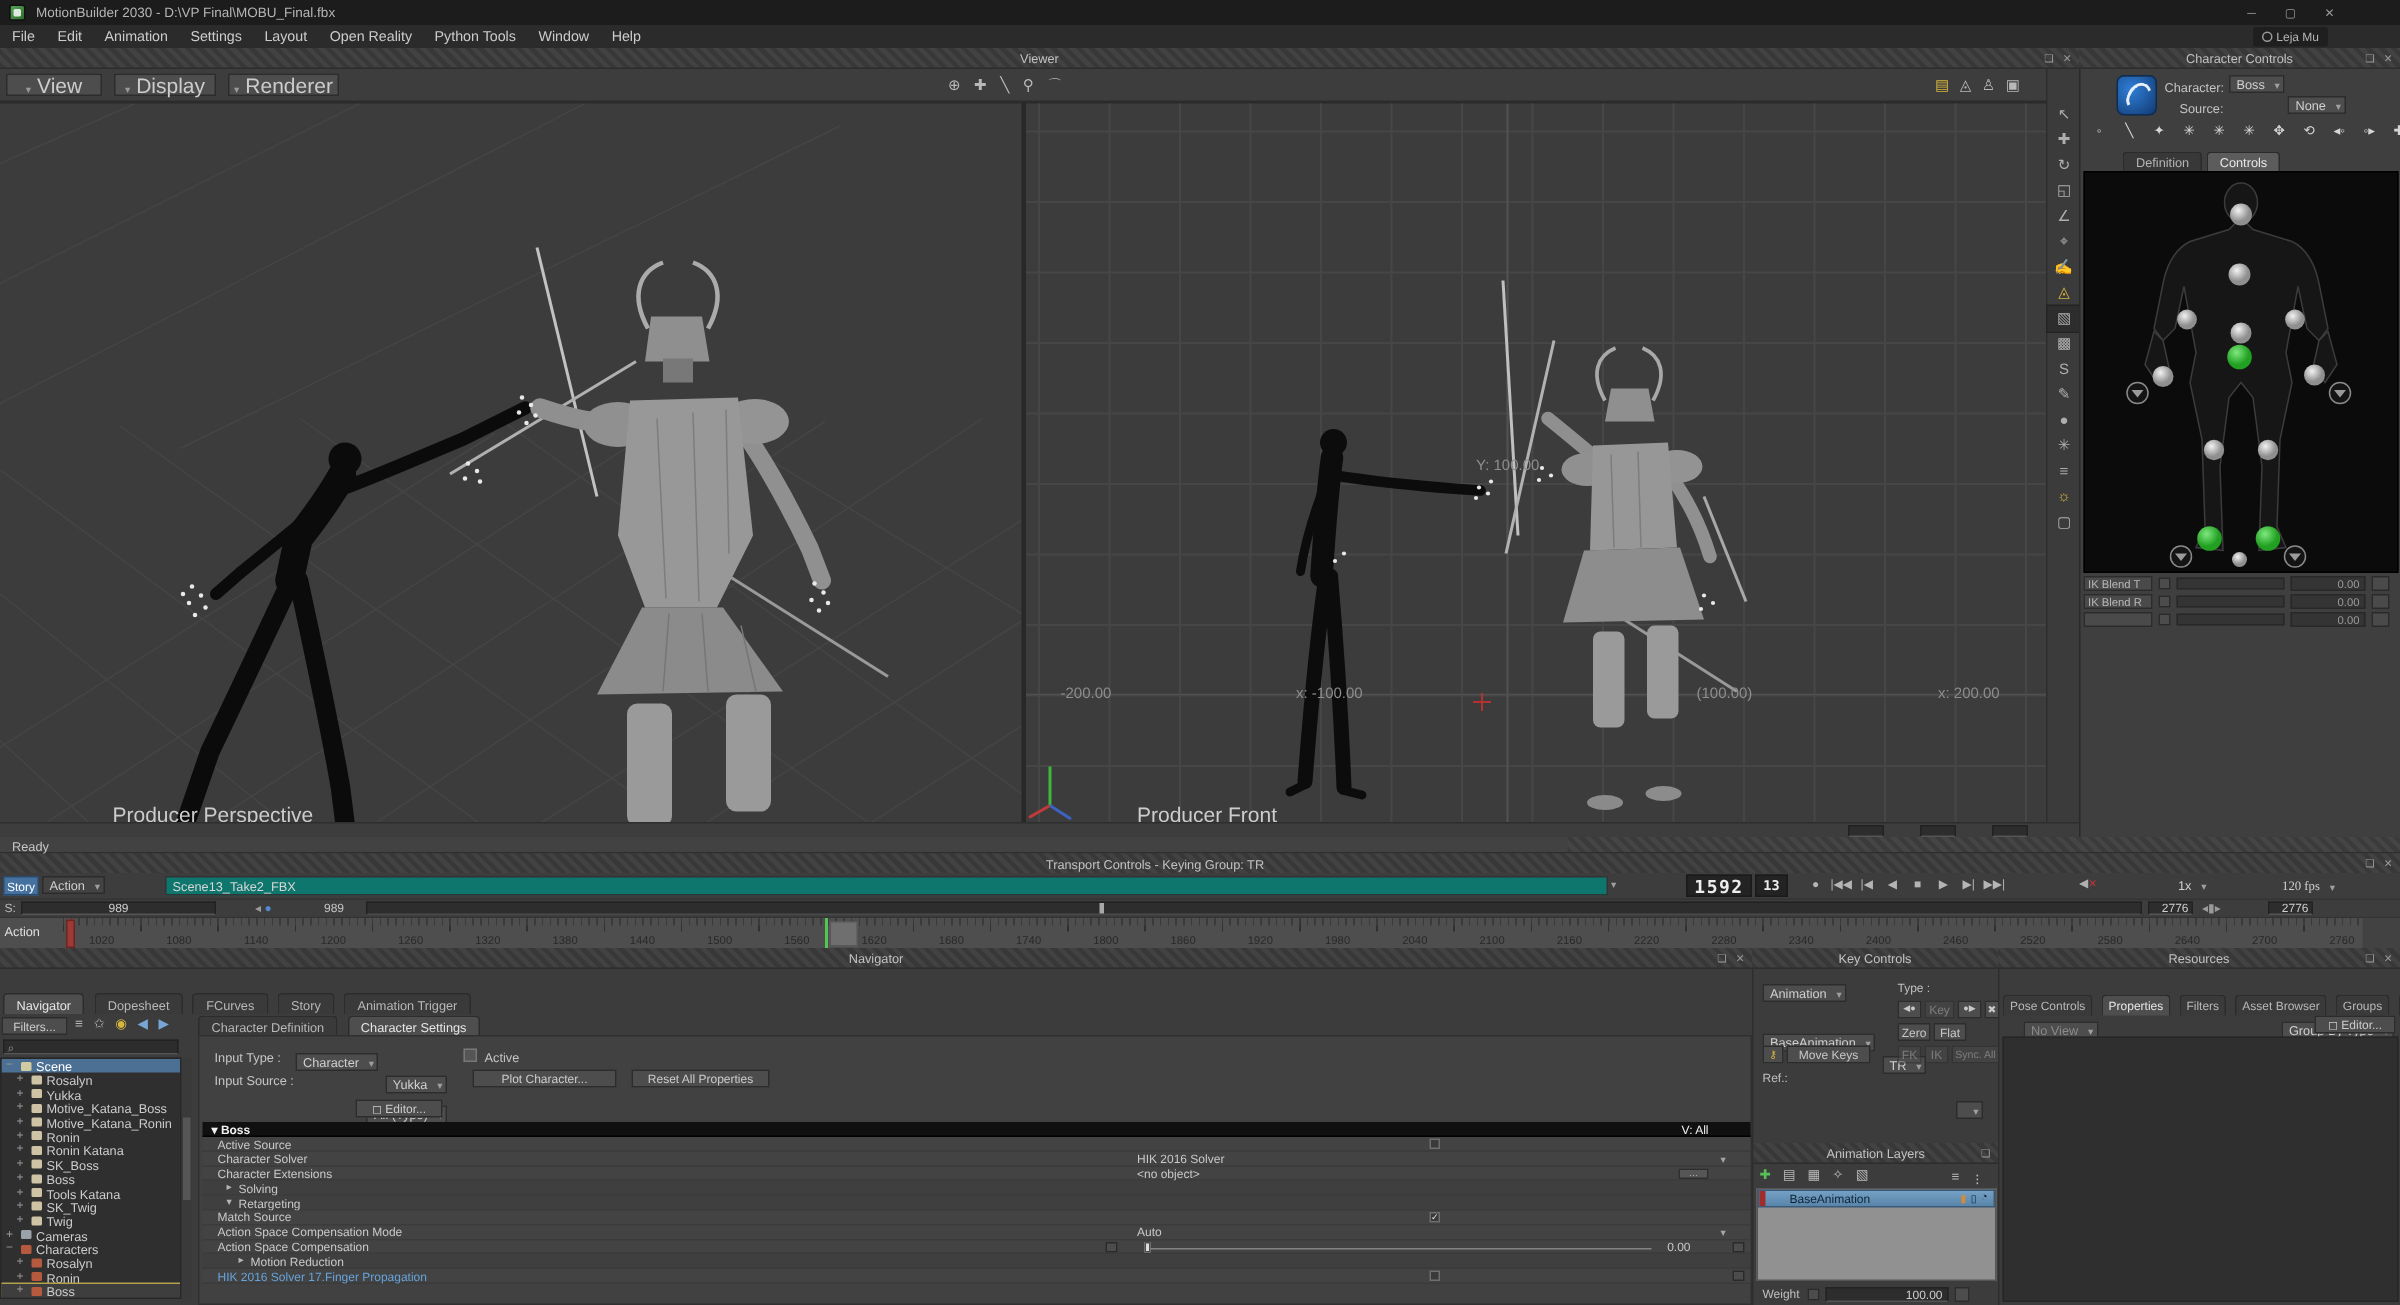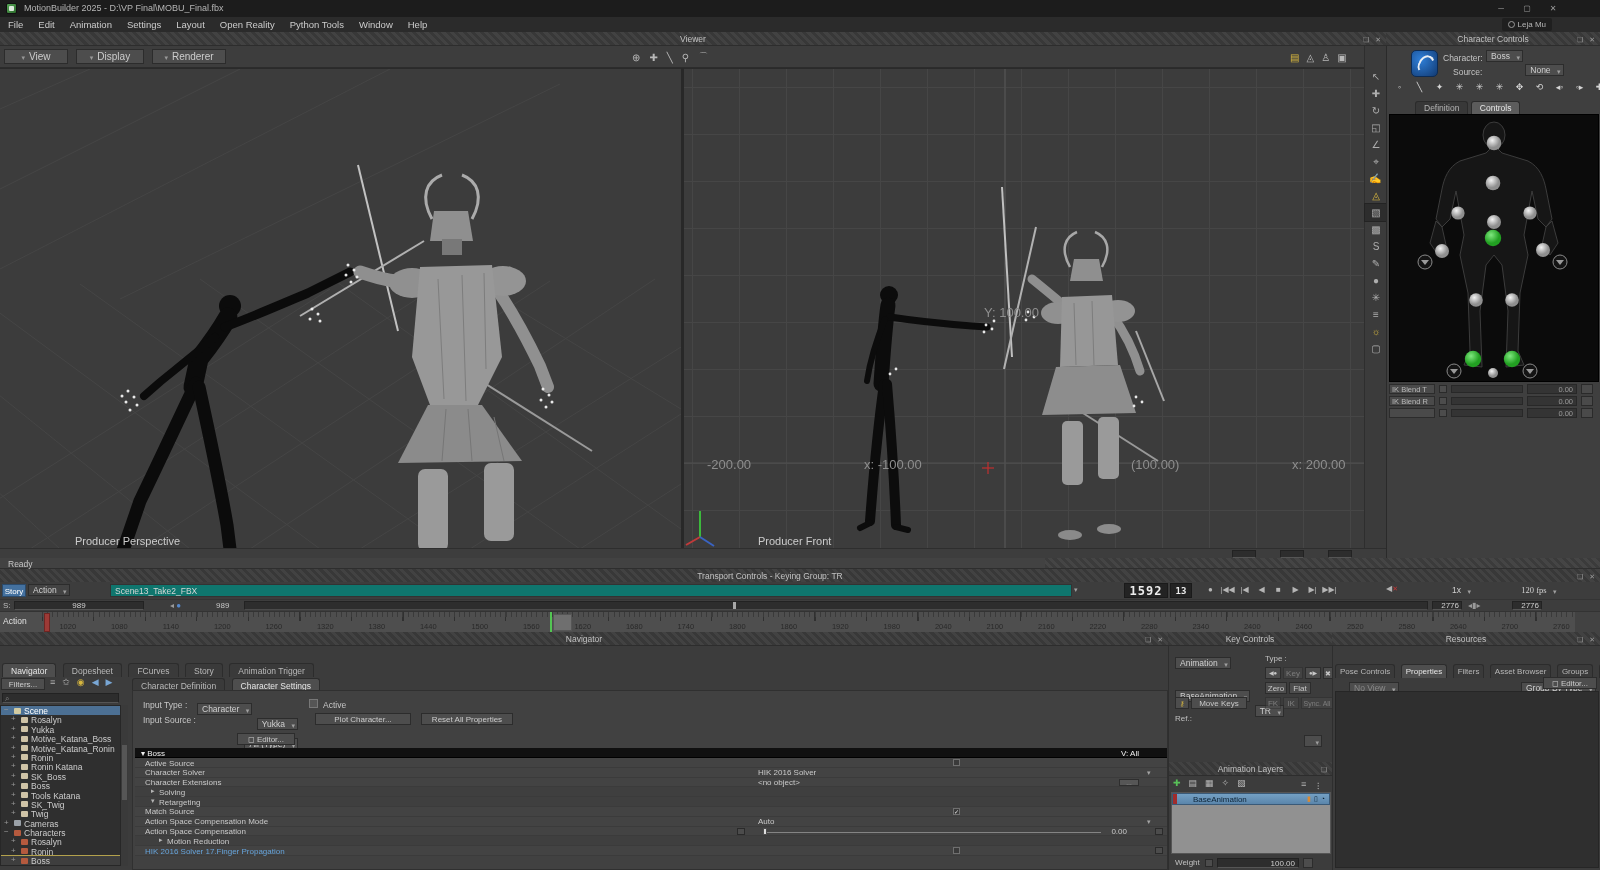--- a/index.html
+++ b/index.html
@@ -14,35 +14,35 @@
   .winbtns{right:34px;top:0;display:flex;}
   .winbtn{width:26px;height:17px;text-align:center;line-height:17px;font-size:8px;color:#9a9a9a;}
   .menubar{left:0;top:17px;width:1600px;height:15px;background:#2b2b2b;display:flex;align-items:center;gap:15px;padding-left:8px;font-size:9.5px;color:#cccccc;}
   .user-chip{position:absolute;right:48px;top:1px;height:13px;background:#1f1f1f;border-radius:2px;display:flex;align-items:center;gap:3px;padding:0 6px;font-size:8px;color:#b5b5b5;}
   .user-ic{width:7px;height:7px;border:1px solid #999;border-radius:50%;position:relative;}
   
   .ptitle{height:14px;background:repeating-linear-gradient(45deg,#383838 0 3px,#424242 3px 6px);font-size:8.5px;color:#c2c2c2;text-align:center;line-height:14px;border-bottom:1px solid #2d2d2d;}
   .ptitle .pticons{position:absolute;right:3px;top:1px;font-size:7px;color:#9a9a9a;letter-spacing:2px;}
   
   .toolrow{left:0;top:46px;width:1386px;height:22px;background:#3d3d3d;border-bottom:1px solid #2c2c2c;}
-  .btn{display:inline-block;background:#4d4d4d;border:1px solid #2c2c2c;color:#cccccc;font-size:10px;text-align:center;}
+  .btn{display:inline-block;background:#4d4d4d;border:1px solid #2c2c2c;color:#cccccc;font-size:14px;text-align:center;}
   .btn.dd::before{content:"▾";color:#999;margin-right:4px;font-size:7px;}
   .drop{background:#4d4d4d;border:1px solid #2c2c2c;color:#d0d0d0;font-size:8.5px;position:relative;padding:0 12px 0 4px;overflow:hidden;white-space:nowrap;}
   .drop::after{content:"▾";position:absolute;right:2px;top:1px;font-size:7px;color:#9f9f9f;}
   .sunken{background:#2d2d2d;border:1px solid #222;border-bottom-color:#555;color:#cfcfcf;}
   .glyphrow{display:flex;gap:9px;font-size:10px;color:#b8b8b8;align-items:center;}
   .yellow{color:#d6b63f !important;}
   .blue{color:#78a6d4 !important;}
   .green{color:#58c058 !important;}
   .orange{color:#d88a35 !important;}
   
   .vp{background:#3c3c3c;border-top:1px solid #2a2a2a;}
-  .vp-label{position:absolute;font-size:11px;color:#cccccc;padding-left:35px;}
+  .vp-label{position:absolute;font-size:14px;color:#cccccc;padding-left:35px;}
   .vp-front-grid{position:absolute;inset:0;background-image:linear-gradient(#464646 1px,transparent 1px),linear-gradient(90deg,#464646 1px,transparent 1px);background-size:47px 47px;background-position:8px 18px;}
-  .ann{position:absolute;font-size:13px;color:#8e8e8e;}
+  .ann{position:absolute;font-size:10px;color:#8e8e8e;}
   .ann:nth-of-type(1){left:23px;top:388px;}
   .ann:nth-of-type(2){left:180px;top:388px;}
   .ann:nth-of-type(3){left:300px;top:236px;}
   .ann:nth-of-type(4){left:447px;top:388px;}
   .ann:nth-of-type(5){left:608px;top:388px;}
   .rstrip{left:1364px;top:46px;width:22px;height:586px;background:#3b3b3b;border-left:1px solid #2e2e2e;}
   .rtool{width:22px;height:17px;text-align:center;font-size:10px;color:#aeaeae;line-height:17px;}
   .rtool.pressed{background:#2d2d2d;outline:1px solid #232323;}
   
   .readybar{left:0;top:558px;width:1600px;height:11px;background:#424242;font-size:8.5px;border-bottom:1px solid #2e2e2e;}
@@ -128,21 +128,21 @@
   .ikb{position:absolute;left:194px;top:0;width:12px;height:10px;background:#4a4a4a;border:1px solid #2a2a2a;}
   .hbar{position:absolute;height:14px;}
 </style>
 </head>
 <body>
 
 <div id="root">
 
   <div class="abs titlebar">
     <div class="abs appicon"></div>
-    <span class="abs wtitle">MotionBuilder 2025 - D:\VP Final\MOBU_Final.fbx</span>
+    <span class="abs wtitle">MotionBuilder 2030 - D:\VP Final\MOBU_Final.fbx</span>
     <div class="abs winbtns">
       <span class="winbtn">─</span>
       <span class="winbtn">▢</span>
       <span class="winbtn">✕</span>
     </div>
   </div>
 
   <div class="abs menubar">
 
       <span class="menu-item">File</span>
@@ -829,21 +829,21 @@
       <span class="abs" style="left:10px;top:24px;width:56px;font-size:8.5px;color:#c6c6c6;">Input Source :</span>
       <span class="abs drop" style="left:64px;top:22px;width:110px;height:12px;line-height:11px;">Yukka</span>
       <span class="abs btn" style="left:182px;top:22px;width:96px;height:12px;line-height:11px;font-size:8px;">Plot Character...</span>
       <span class="abs btn" style="left:288px;top:22px;width:92px;height:12px;line-height:11px;font-size:8px;">Reset All Properties</span>
       <span class="abs drop" style="left:6px;top:42px;width:78px;height:12px;line-height:11px;">All (Type)</span>
       <span class="abs yellow" style="left:90px;top:43px;font-size:8px;"></span>
       <span class="abs btn" style="left:104px;top:42px;width:58px;height:12px;line-height:11px;font-size:8px;"><span>◻</span> <span>Editor...</span></span>
       
       <div class="abs" style="left:2px;top:57px;width:1032px;">
         <div style="position:relative;height:10px;background:#101010;border-bottom:1px solid #000;font-size:8px;color:#f0f0f0;">
-          <span style="position:absolute;left:6px;top:0.5px;font-weight:normal;">▾ <span>Boss</span></span>
+          <span style="position:absolute;left:6px;top:0.5px;font-weight:bold;">▾ <span>Boss</span></span>
           <span style="position:absolute;right:28px;top:0.5px;">V: All</span>
         </div>
 
           <div class="prow r-check">
 
             <span class="lab">Active Source</span>
             <span class="cb"></span>
 
           </div>
 

